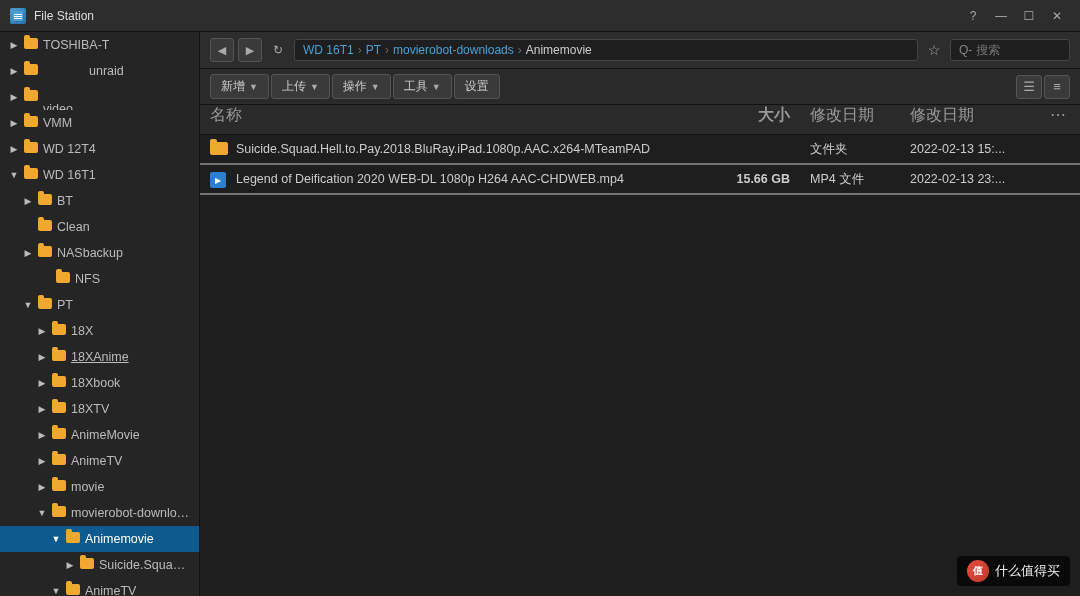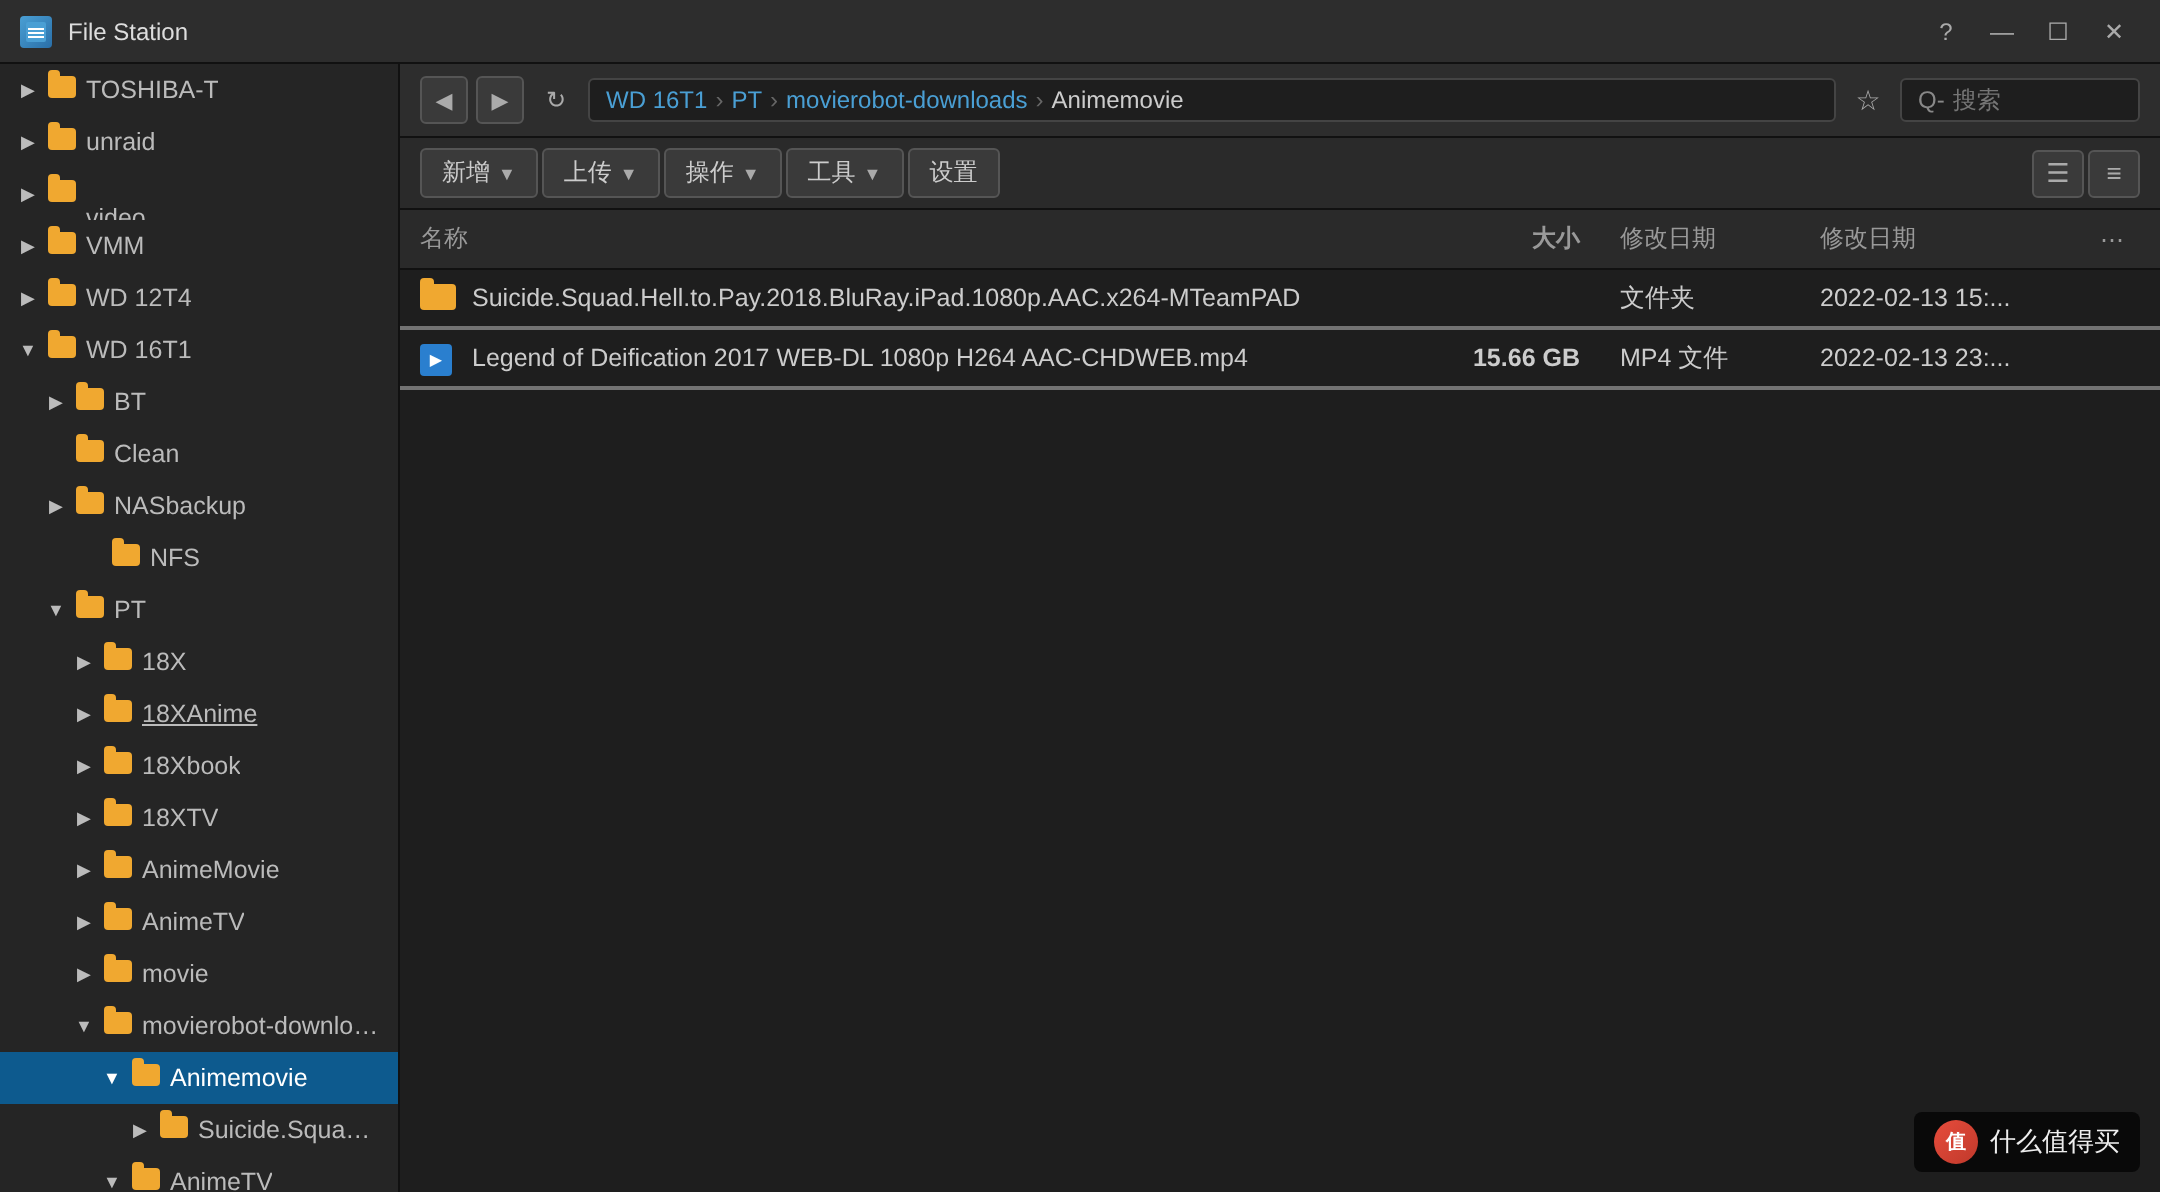--- a/index.html
+++ b/index.html
@@ -261,26 +261,25 @@
     .file-table {
       flex: 1;
       overflow-y: auto;
       background: #1e1e1e;
     }
     .file-table::-webkit-scrollbar { width: 6px; }
     .file-table::-webkit-scrollbar-thumb { background: #444; border-radius: 3px; }
 
     .table-header {
       display: flex;
-      align-items: center;
       padding: 0 10px;
       height: 30px;
       background: #2a2a2a;
       border-bottom: 1px solid #111;
-      font-size: 12px;
+      font-size: 16px;
       color: #999;
       position: sticky;
       top: 0;
     }
     .col-name { flex: 1; }
     .col-size { width: 100px; text-align: right; padding-right: 20px; font-weight: bold; }
     .col-type { width: 100px; }
     .col-date { width: 140px; }
     .col-more { width: 20px; }
 
@@ -390,21 +389,21 @@
         <span class="item-icon" style="margin-right:5px;">
       <span class="folder-icon-yellow"></span>
     </span>
         <span style="overflow:hidden;text-overflow:ellipsis;">TOSHIBA-T</span>
       </div>
       <div class="sidebar-item" style="padding-left: 8px;">
         <span class="arrow">▶</span>
         <span class="item-icon" style="margin-right:5px;">
       <span class="folder-icon-yellow"></span>
     </span>
-        <span style="overflow:hidden;text-overflow:ellipsis;">unraid</span>
+        <span style="overflow:hidden;text-overflow:ellipsis;margin-left:46px;">unraid</span>
       </div>
       <div class="sidebar-item" style="padding-left: 8px;">
         <span class="arrow">▶</span>
         <span class="item-icon" style="margin-right:5px;">
       <span class="folder-icon-yellow"></span>
     </span>
         <span style="overflow:hidden;text-overflow:ellipsis;margin-top:24px;">video</span>
       </div>
       <div class="sidebar-item" style="padding-left: 8px;">
         <span class="arrow">▶</span>
@@ -601,21 +600,21 @@
           <div class="file-row">
       <span class="row-icon" style="margin-right:8px;"><span class="folder-icon-sm"></span></span>
       <span class="col-name" style="overflow:hidden;text-overflow:ellipsis;white-space:nowrap;">Suicide.Squad.Hell.to.Pay.2018.BluRay.iPad.1080p.AAC.x264-MTeamPAD</span>
       <span class="col-size"></span>
       <span class="col-type">文件夹</span>
       <span class="col-date">2022-02-13 15:...</span>
       <span class="col-more"></span>
     </div>
           <div class="file-row">
       <span class="row-icon" style="margin-right:8px;"><span class="mp4-icon"></span></span>
-      <span class="col-name" style="overflow:hidden;text-overflow:ellipsis;white-space:nowrap;">Legend of Deification 2017 WEB-DL 1080p H264 AAC-CHDWEB.mp4</span>
+      <span class="col-name" style="overflow:hidden;text-overflow:ellipsis;white-space:nowrap;">Legend of Deification 2020 WEB-DL 1080p H264 AAC-CHDWEB.mp4</span>
       <span class="col-size">15.66 GB</span>
       <span class="col-type">MP4 文件</span>
       <span class="col-date">2022-02-13 23:...</span>
       <span class="col-more"></span>
     </div>
         </div>
     </div>
 
   </div>
 </div>

